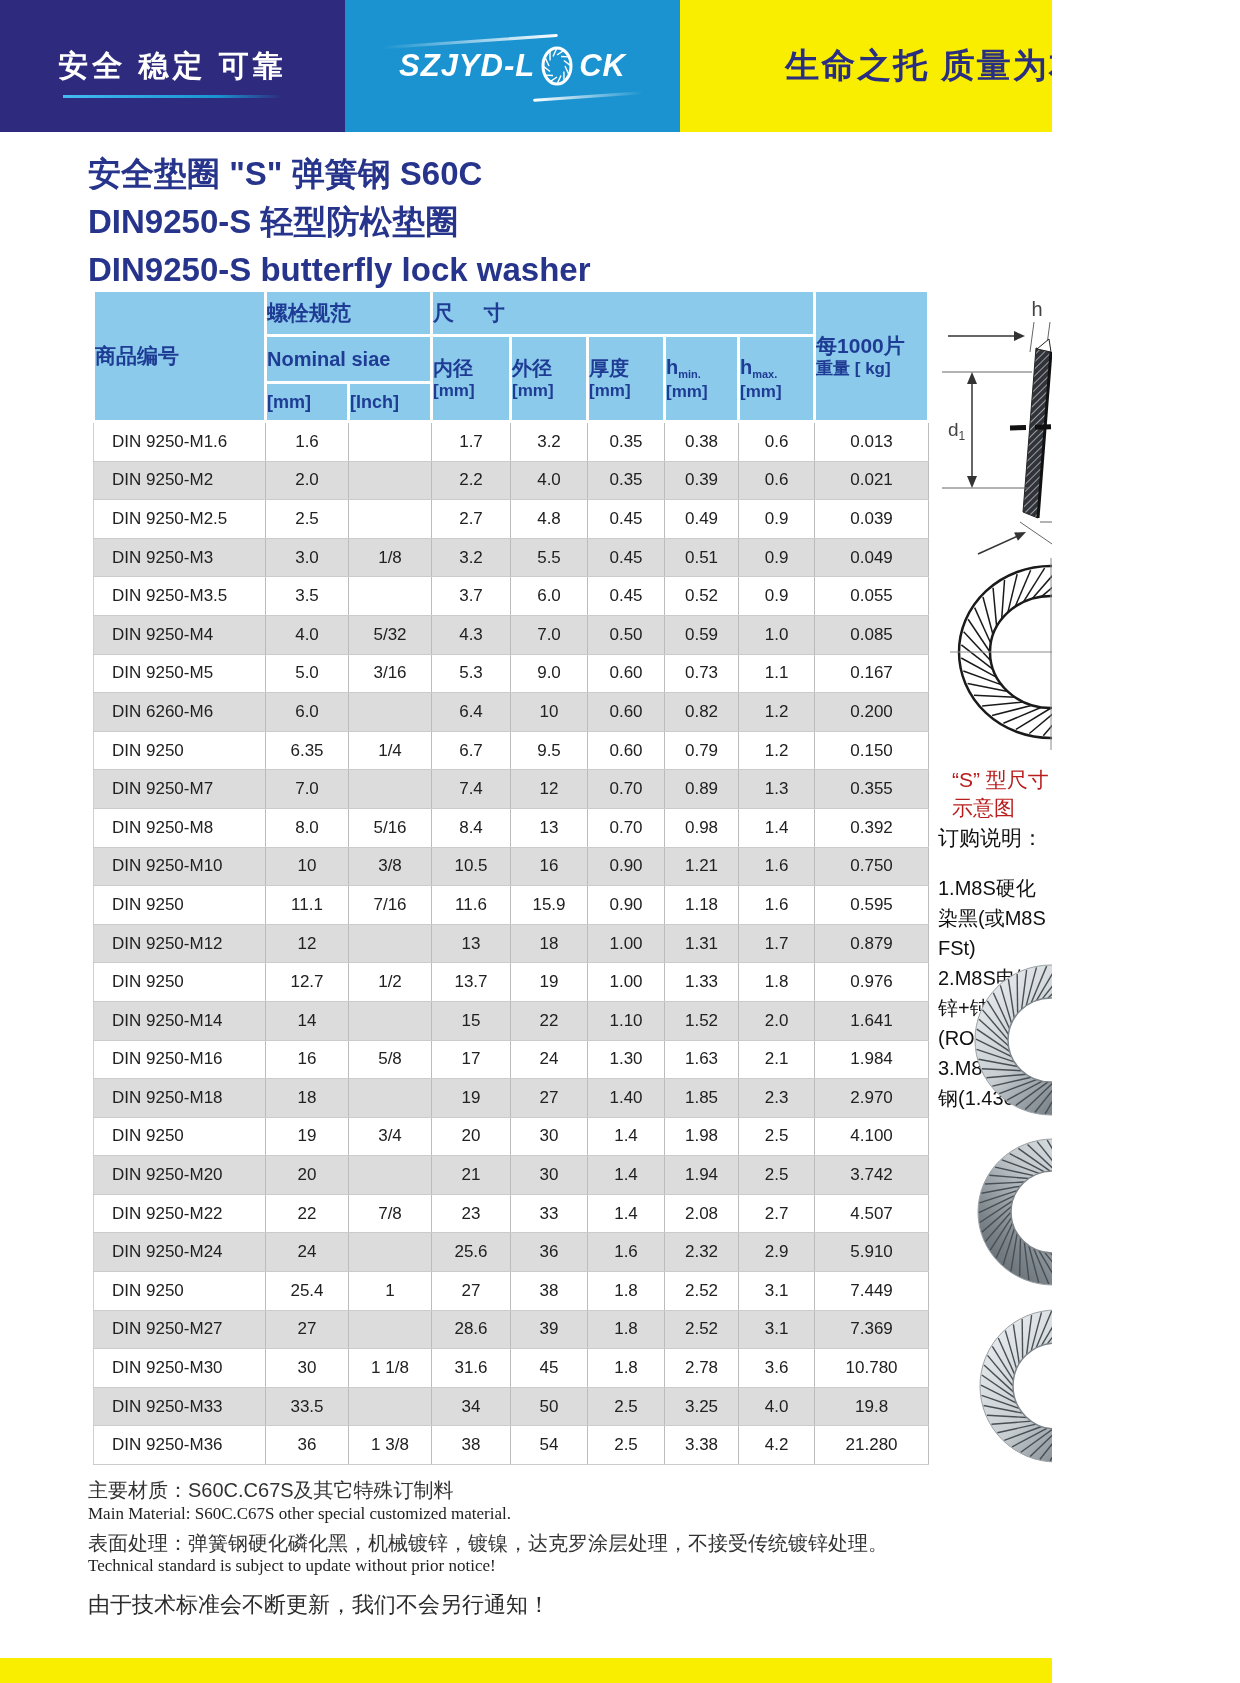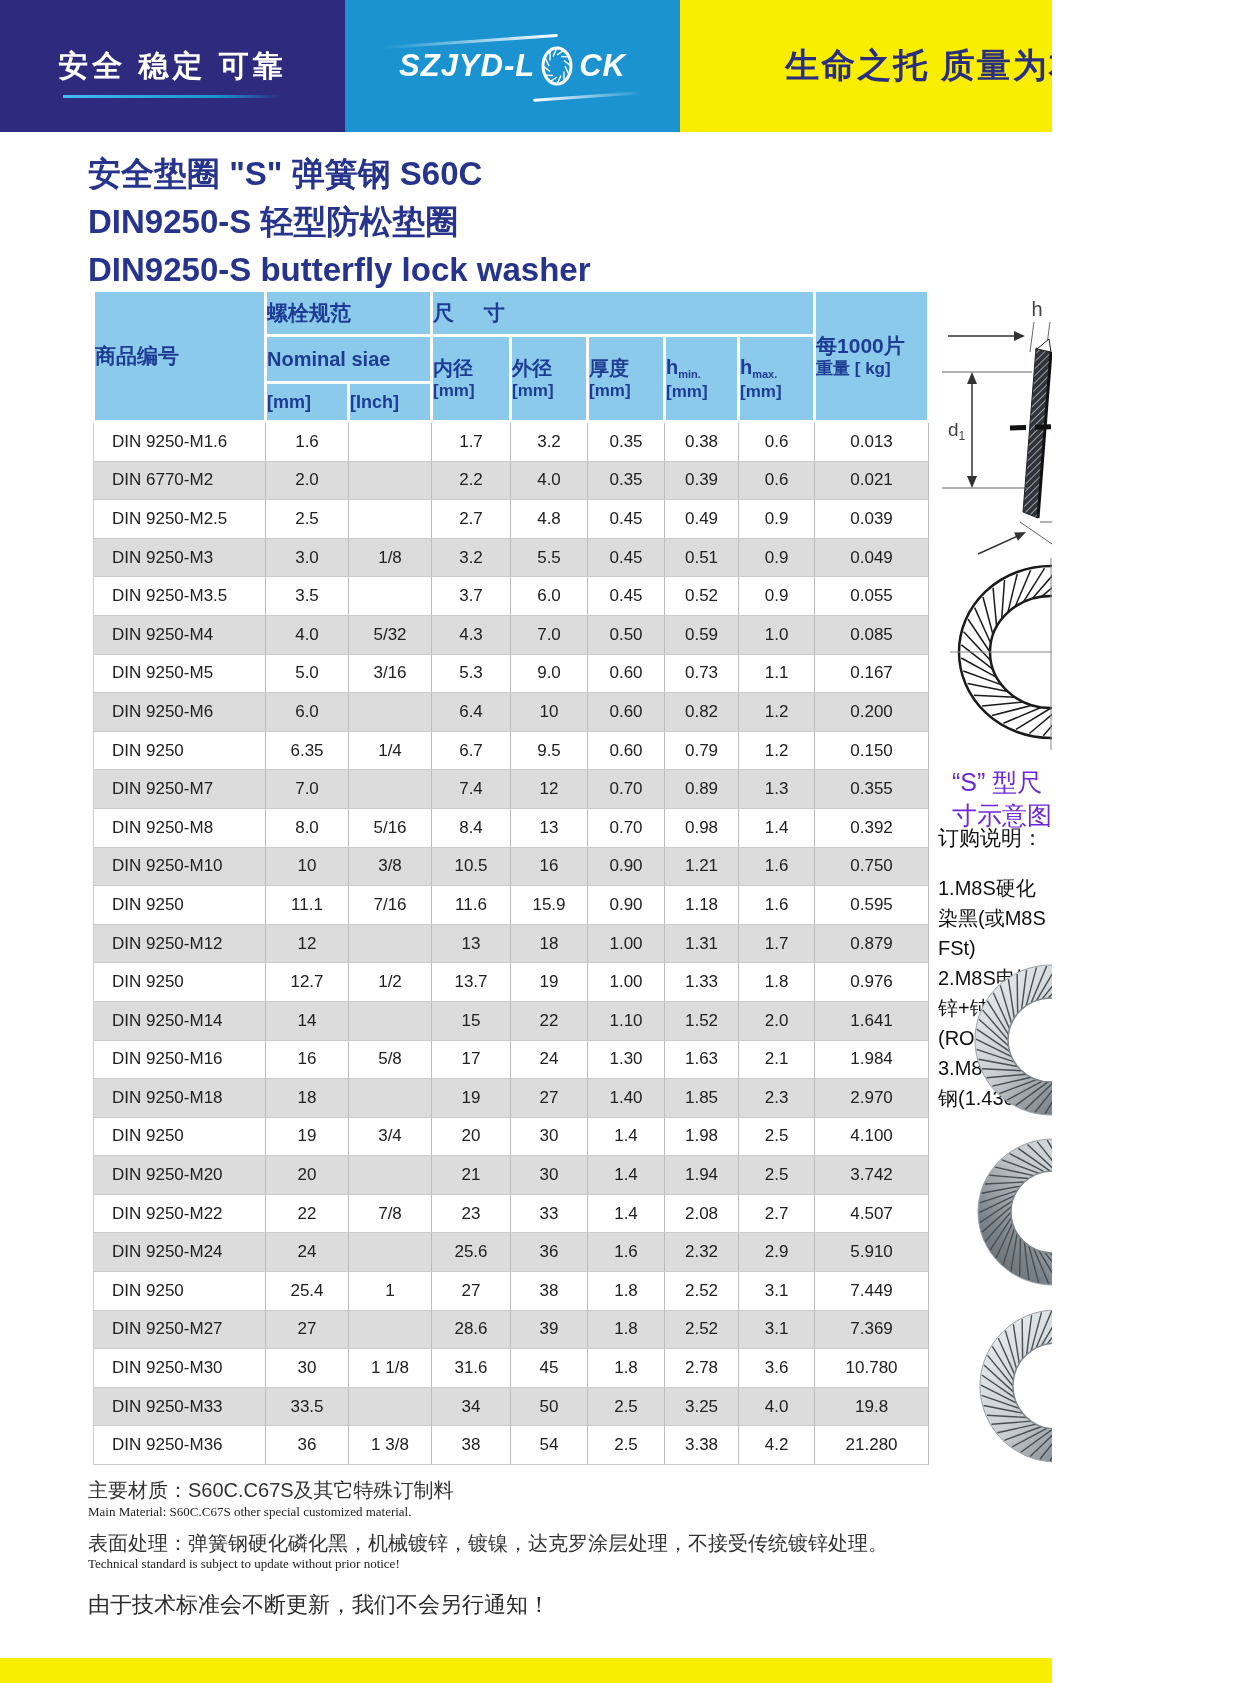--- a/index.html
+++ b/index.html
@@ -40,32 +40,32 @@
   .th-two{line-height:1.2}
   .sub{font-size:11px;vertical-align:-4px}
   .spec-table tbody td{height:37.6px;font-size:17px;color:#212121;text-align:center;padding:0;
         border-right:1px solid #BCBCBC;border-bottom:1px solid #CBCBCB;background:#fff}
   .spec-table tbody td:first-child{border-left:1px solid #CFCFCF}
   .spec-table tbody tr:nth-child(even) td{background:#DCDCDC}
   .spec-table tbody td.c-prod{text-align:left;padding-left:18px}
 
   
   .abs{position:absolute}
-  .s-caption{left:952px;top:766px;font-size:25px;color:#6d28d9}
+  .s-caption{left:952px;top:766px;font-size:21px;color:#b91c1c}
   .order-block{left:938px;top:824px;color:#111}
   .order-title{font-size:21px;margin-bottom:21px}
   .order-item{font-size:20px;line-height:30px}
   .dim-label{font-size:19px;fill:#444;font-family:"Liberation Sans",sans-serif}
   .s-label{font-size:20px;fill:#555;font-style:italic;font-family:"Liberation Sans",sans-serif}
   .h-label{font-size:20px;fill:#444;font-family:"Liberation Sans",sans-serif}
 
   
   .note{position:absolute;left:88px;white-space:nowrap}
   .note-zh{font-size:20px;color:#333}
-  .note-en{font-family:"Liberation Serif",serif;font-size:13px;color:#222}
+  .note-en{font-family:"Liberation Serif",serif;font-size:17px;color:#222}
   .n1{top:1477px}.n2{top:1504px}.n3{top:1530px}.n4{top:1557px}
   .n5{top:1590px;font-size:22px;color:#2b2b2b}.n6{top:1556px}
 
   
   .footer-yellow{position:absolute;left:0;top:1658px;width:1140px;height:25px;background:#F9EE00}
   .footer-blue{position:absolute;left:1140px;top:1658px;width:100px;height:25px;background:#1B93D0}
 </style>
 </head>
 <body>
 
@@ -173,21 +173,21 @@
           <td>1.6</td>
           <td></td>
           <td>1.7</td>
           <td>3.2</td>
           <td>0.35</td>
           <td>0.38</td>
           <td>0.6</td>
           <td>0.013</td>
         </tr>
         <tr>
-          <td class="c-prod">DIN 6770-M2</td>
+          <td class="c-prod">DIN 9250-M2</td>
           <td>2.0</td>
           <td></td>
           <td>2.2</td>
           <td>4.0</td>
           <td>0.35</td>
           <td>0.39</td>
           <td>0.6</td>
           <td>0.021</td>
         </tr>
         <tr>
@@ -239,21 +239,21 @@
           <td>5.0</td>
           <td>3/16</td>
           <td>5.3</td>
           <td>9.0</td>
           <td>0.60</td>
           <td>0.73</td>
           <td>1.1</td>
           <td>0.167</td>
         </tr>
         <tr>
-          <td class="c-prod">DIN 9250-M6</td>
+          <td class="c-prod">DIN 6260-M6</td>
           <td>6.0</td>
           <td></td>
           <td>6.4</td>
           <td>10</td>
           <td>0.60</td>
           <td>0.82</td>
           <td>1.2</td>
           <td>0.200</td>
         </tr>
         <tr>

